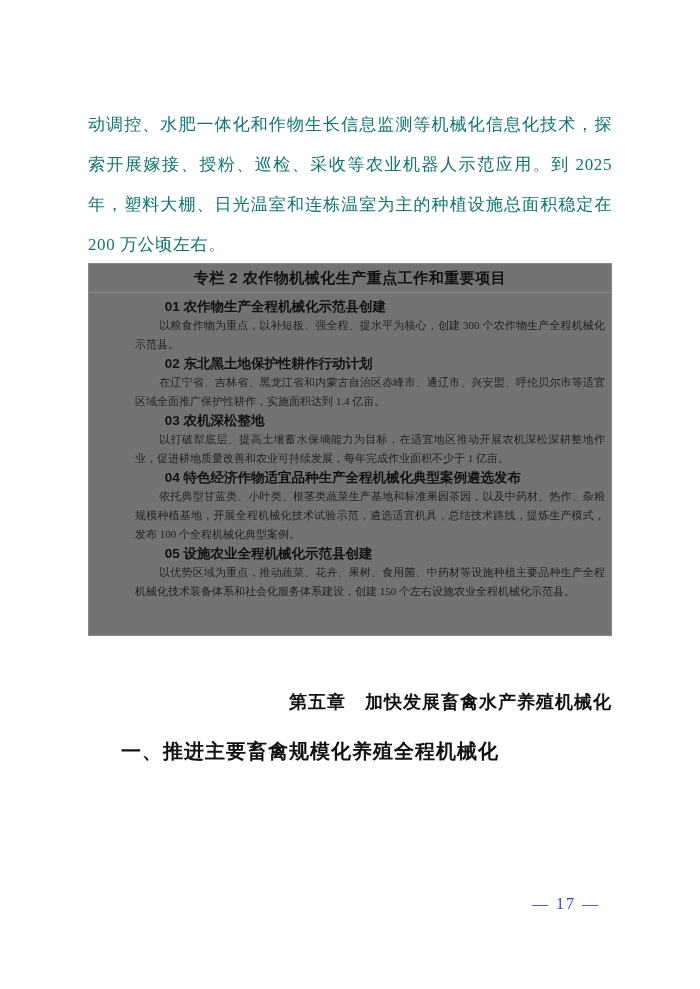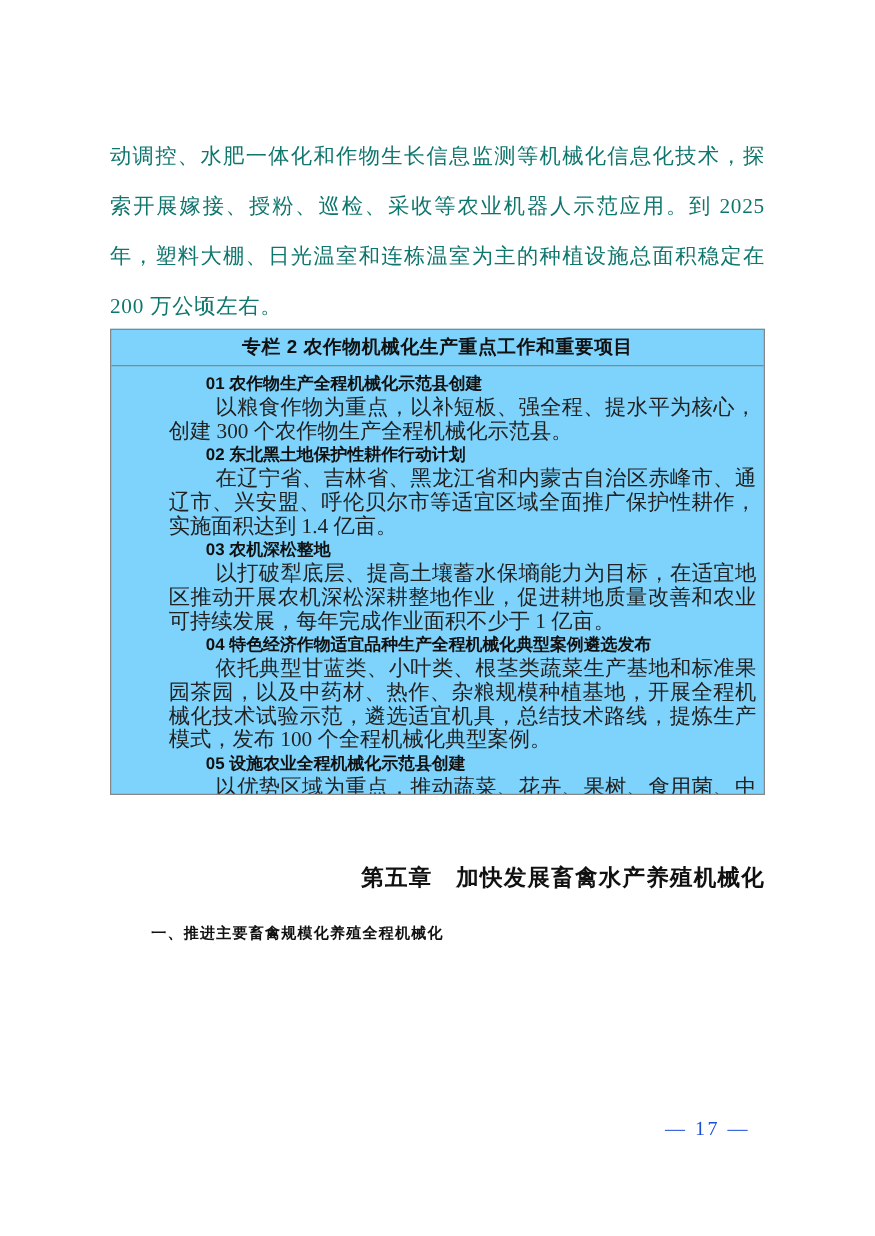--- a/index.html
+++ b/index.html
@@ -31,21 +31,21 @@
 
   .column-box {
     position: absolute;
     left: 88px;
     top: 263px;
     width: 524px;
     height: 373px;
     border: 1px solid #878787;
     box-sizing: border-box;
     overflow: hidden;
-    background: #7dd3fc;
+    background: #737373;
   }
   .box-title {
     height: 28px;
     line-height: 28px;
     text-align: center;
     font-family: "Liberation Sans", "DejaVu Sans", sans-serif;
     font-weight: bold;
     font-size: 15px;
     color: #111111;
     border-bottom: 1px solid #878787;
@@ -58,21 +58,21 @@
   .box-item-heading {
     font-family: "Liberation Sans", "DejaVu Sans", sans-serif;
     font-weight: bold;
     font-size: 13.5px;
     line-height: 19px;
     text-indent: 2.2em;
     color: #111111;
   }
   .box-item-body {
     font-family: "Liberation Serif", "DejaVu Serif", serif;
-    font-size: 17px;
+    font-size: 11px;
     line-height: 19px;
     text-indent: 2.2em;
     text-align: justify;
     color: #222222;
   }
   .chapter-heading {
     position: absolute;
     left: 88px;
     top: 690px;
     width: 524px;
@@ -85,21 +85,21 @@
   }
   .section-heading {
     position: absolute;
     left: 88px;
     top: 738px;
     width: 524px;
     padding-left: 33px;
     box-sizing: border-box;
     font-family: "Liberation Sans", "DejaVu Sans", sans-serif;
     font-weight: bold;
-    font-size: 12px;
+    font-size: 20px;
     color: #111111;
     letter-spacing: 1px;
   }
   .page-number {
     position: absolute;
     top: 895px;
     right: 100px;
     font-size: 16px;
     color: #1d4ed8;
     letter-spacing: 2px;

